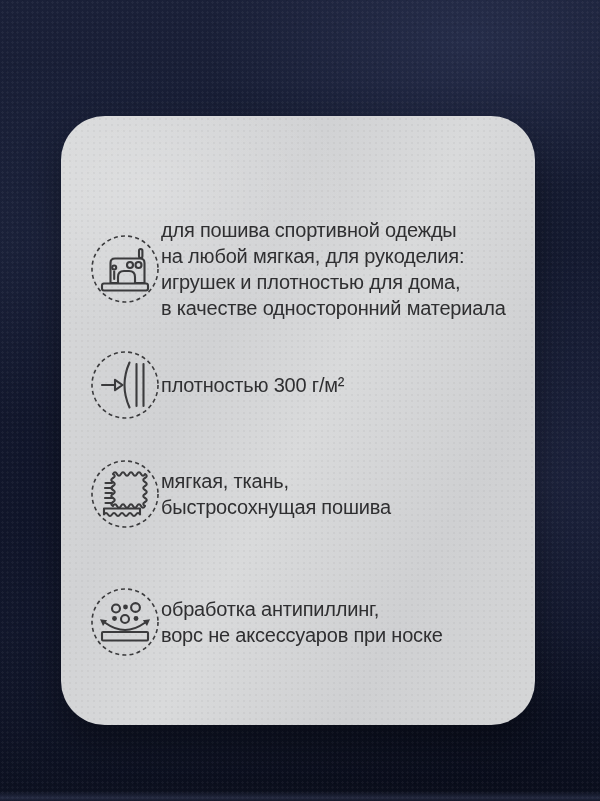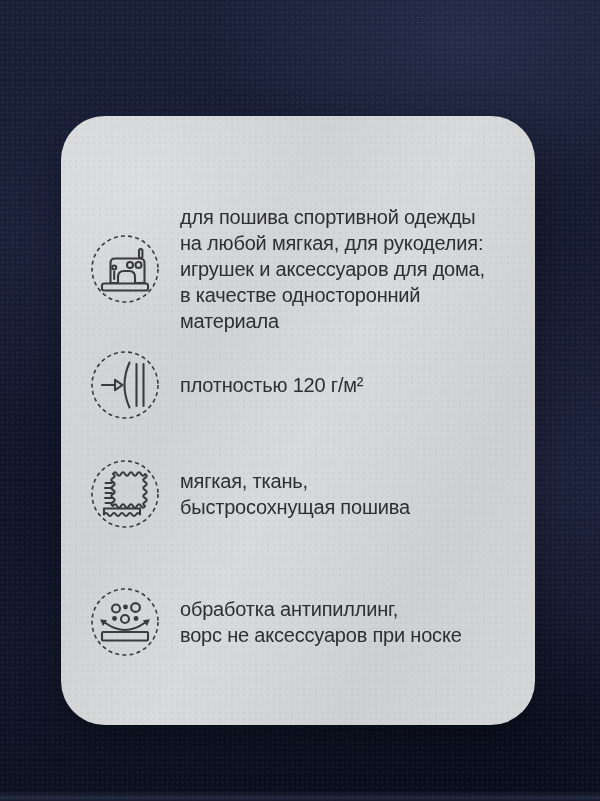--- a/index.html
+++ b/index.html
@@ -41,21 +41,21 @@
       linear-gradient(118deg,#d7d8d9 0%,#d1d2d4 34%,#d9dadb 52%,#cfd0d2 76%,#d5d6d7 100%);
     box-shadow:0 16px 38px rgba(0,0,0,0.35);
   }
   .card .card-grain{
     position:absolute;inset:0;border-radius:44px;
     background-image:radial-gradient(rgba(0,0,0,0.035) 1px, transparent 1.3px);
     background-size:6px 6px;
   }
   .feature-row{
     position:absolute;left:28px;height:112px;width:430px;
-    display:flex;align-items:center;gap:19px;
+    display:flex;align-items:center;
   }
   .row-1{top:97px}.row-2{top:213px}.row-3{top:322px}.row-4{top:450px}
   .icon-box{width:72px;height:72px;flex:0 0 72px;}
   .icon-box svg{display:block;width:72px;height:72px;}
   .feature-text{
     font-size:20px;line-height:26px;color:#2f2f31;
     letter-spacing:-0.2px;position:relative;
   }
   .ic{stroke:#3b3b3d;fill:none;stroke-width:2.1;stroke-linecap:round;stroke-linejoin:round;}
   .ic-thin{stroke:#3b3b3d;fill:none;stroke-width:1.6;}
@@ -80,38 +80,38 @@
         <circle class="ic" cx="41" cy="32" r="3"></circle>
         <circle class="ic" cx="49.5" cy="32" r="3"></circle>
         <circle class="ic" cx="25.2" cy="34.5" r="2" stroke-width="1.8"></circle>
         <line class="ic" x1="25.2" y1="38.5" x2="25.2" y2="46" stroke-width="1.8"></line>
         <rect class="ic" x="13" y="50.5" width="46" height="7" rx="2"></rect>
       </svg>
     </div>
     <div class="feature-text">
       <div>для пошива спортивной одежды</div>
       <div>на любой мягкая, для рукоделия:</div>
-      <div>игрушек и  аксессуаров для дома,</div>
+      <div>игрушек и  плотностью для дома,</div>
       <div>в качестве односторонний материала</div>
     </div>
   </div>
 
   <div class="feature-row row-2">
     <div class="icon-box">
       <svg viewBox="0 0 72 72">
         <circle class="ic-thin" cx="36" cy="36" r="33" stroke-dasharray="4 3.2"></circle>
         <line class="ic" x1="13" y1="36" x2="25.5" y2="36"></line>
         <path class="ic" d="M26,30.8 L33.5,36 L26,41.2 Z" stroke-width="1.9"></path>
         <path class="ic" d="M40.5,13.5 Q30.5,36 40.5,58.5" stroke-width="2.4"></path>
         <line class="ic" x1="47.5" y1="15" x2="47.5" y2="57" stroke-width="2.4"></line>
         <line class="ic" x1="54.5" y1="15" x2="54.5" y2="57" stroke-width="2.4"></line>
       </svg>
     </div>
     <div class="feature-text">
-      <div>плотностью 120 г/м²</div>
+      <div>плотностью 300 г/м²</div>
     </div>
   </div>
 
   <div class="feature-row row-3">
     <div class="icon-box">
       <svg viewBox="0 0 72 72">
         <defs>
           <pattern id="dotpat" width="7" height="7" patternUnits="userSpaceOnUse">
             <circle cx="2" cy="2" r="1.05" fill="#3b3b3d"></circle>
             <circle cx="5.5" cy="5.5" r="1.05" fill="#3b3b3d"></circle>

